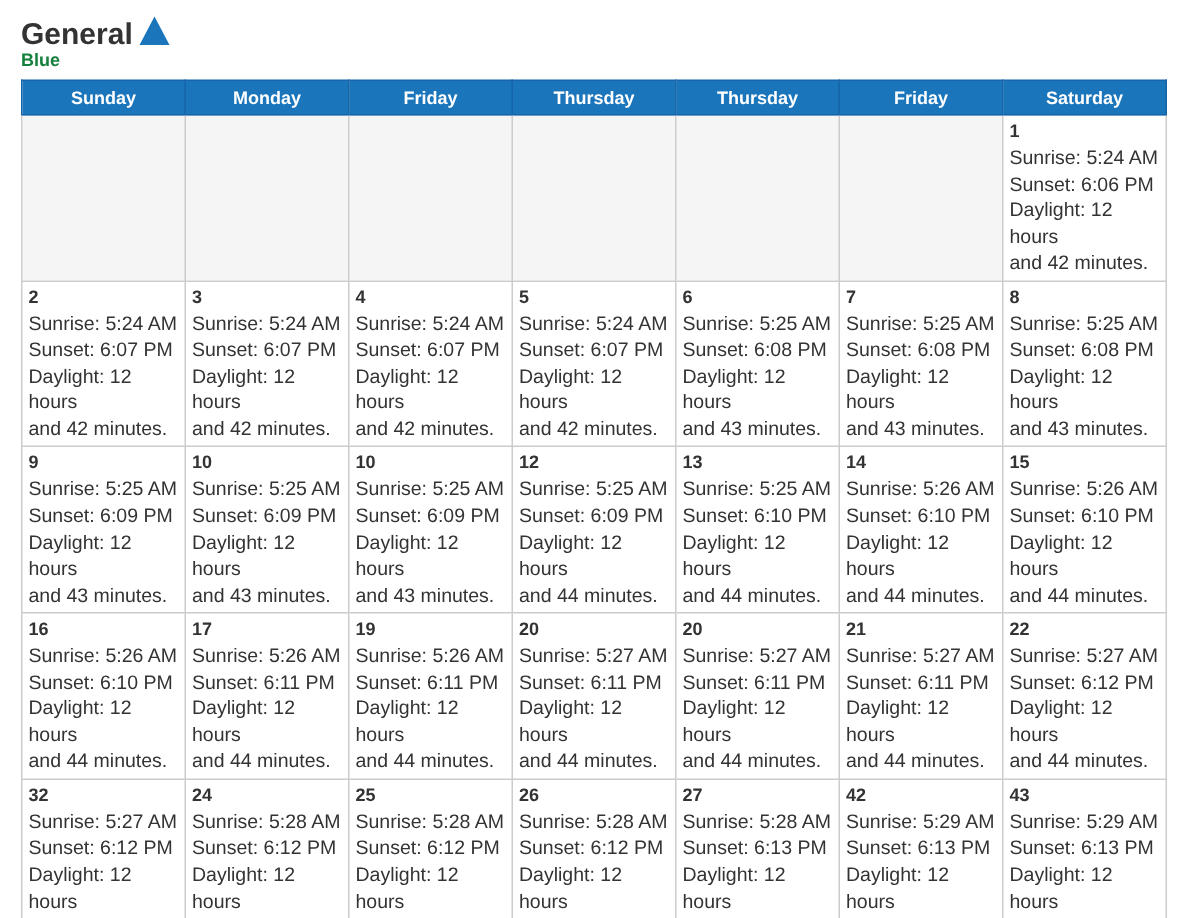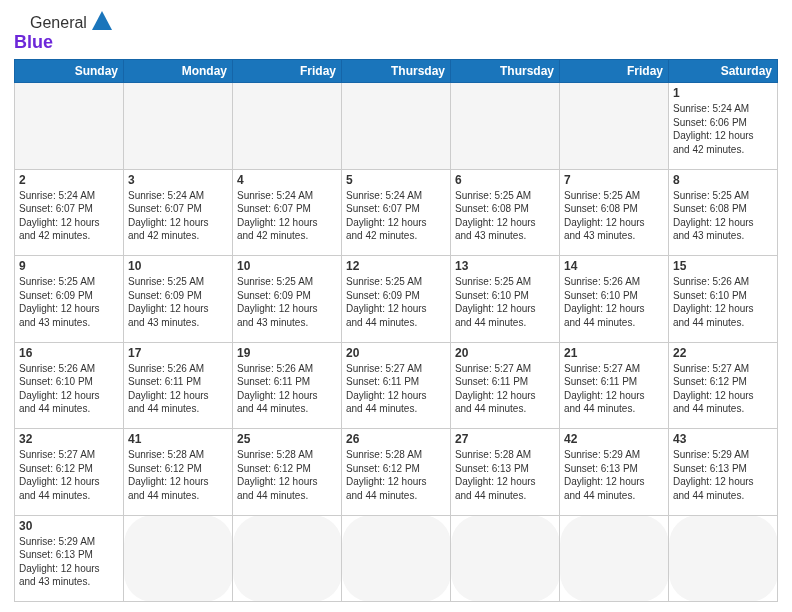--- a/index.html
+++ b/index.html
@@ -47,21 +47,21 @@
       border: 1px solid #ccc;
       border-collapse: collapse;
       width: 100%;
       table-layout: fixed;
     }
     .calendar th {
       background: #1a75bb;
       color: #fff;
       font-size: 12px;
       font-weight: bold;
-      text-align: right;
+      text-align: center;
       padding: 4px 5px;
       border: 1px solid #1565a8;
     }
     .calendar td {
       border: 1px solid #ccc;
       vertical-align: top;
       padding: 3px 4px;
       font-size: 9.5px;
       color: #333;
       background: #fff;
@@ -75,45 +75,45 @@
       border-radius: 29px;
     }
     .day-num {
       font-size: 12px;
       font-weight: bold;
       color: #333;
       display: block;
       margin-bottom: 2px;
     }
     .day-info {
-      font-size: 10px;
+      font-size: 13px;
       color: #333;
       line-height: 1.35;
     }
     table {
       width: 100%;
       border-collapse: collapse;
     }
   </style>
 </head>
 <body>
 
 <div class="page">
   <div class="header">
     <div class="logo">
       <div style="display:flex;flex-direction:column;align-items:flex-start;">
         <div style="display:flex;align-items:center;gap:2px;">
-          <span style="font-size:16px;color:#333;font-weight:normal;margin-left:16px;">General</span>
+          <span style="font-size:20px;color:#333;font-weight:bold;">General</span>
           <div style="display:inline-block;margin-left:2px;">
             <svg width="22" height="22" viewBox="0 0 22 22">
               <polygon points="11,1 21,20 1,20" fill="#1a75bb"></polygon>
             </svg>
           </div>
         </div>
-        <span style="font-size:18px;color:#6d28d9;font-weight:bold;margin-top:-4px;">Blue</span>
+        <span style="font-size:12px;color:#15803d;font-weight:bold;margin-top:-4px;">Blue</span>
       </div>
     </div>
     <div class="title-block">
       <div class="month-title"></div>
       <div class="subtitle"></div>
     </div>
   </div>
 
   <table class="calendar">
     <thead>
@@ -229,21 +229,21 @@
             <span class="day-num">22</span>
             <div class="day-info">Sunrise: 5:27 AM<br>Sunset: 6:12 PM<br>Daylight: 12 hours<br>and 44 minutes.</div>
           </td>
         </tr>
         <tr>
           <td>
             <span class="day-num">32</span>
             <div class="day-info">Sunrise: 5:27 AM<br>Sunset: 6:12 PM<br>Daylight: 12 hours<br>and 44 minutes.</div>
           </td>
           <td>
-            <span class="day-num">41</span>
+            <span class="day-num">24</span>
             <div class="day-info">Sunrise: 5:28 AM<br>Sunset: 6:12 PM<br>Daylight: 12 hours<br>and 44 minutes.</div>
           </td>
           <td>
             <span class="day-num">25</span>
             <div class="day-info">Sunrise: 5:28 AM<br>Sunset: 6:12 PM<br>Daylight: 12 hours<br>and 44 minutes.</div>
           </td>
           <td>
             <span class="day-num">26</span>
             <div class="day-info">Sunrise: 5:28 AM<br>Sunset: 6:12 PM<br>Daylight: 12 hours<br>and 44 minutes.</div>
           </td>

